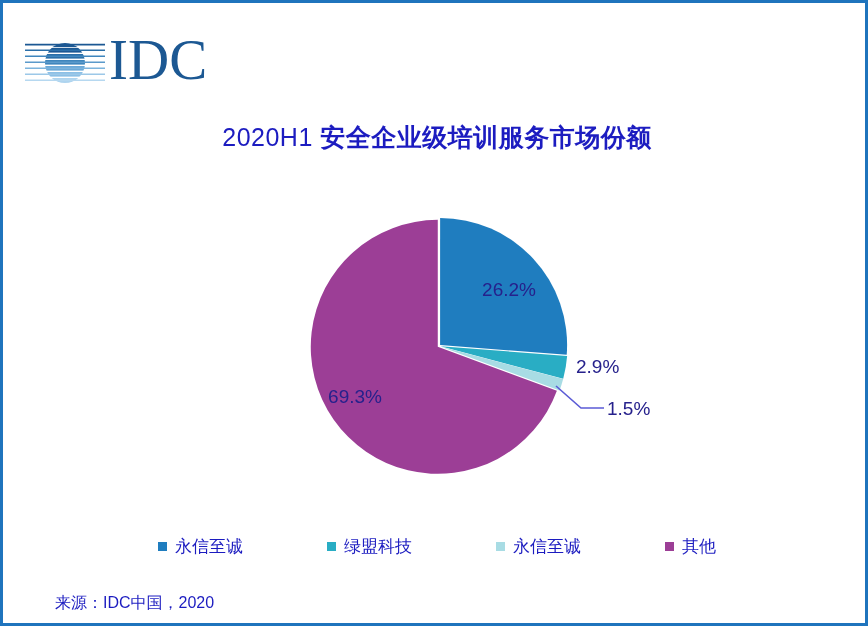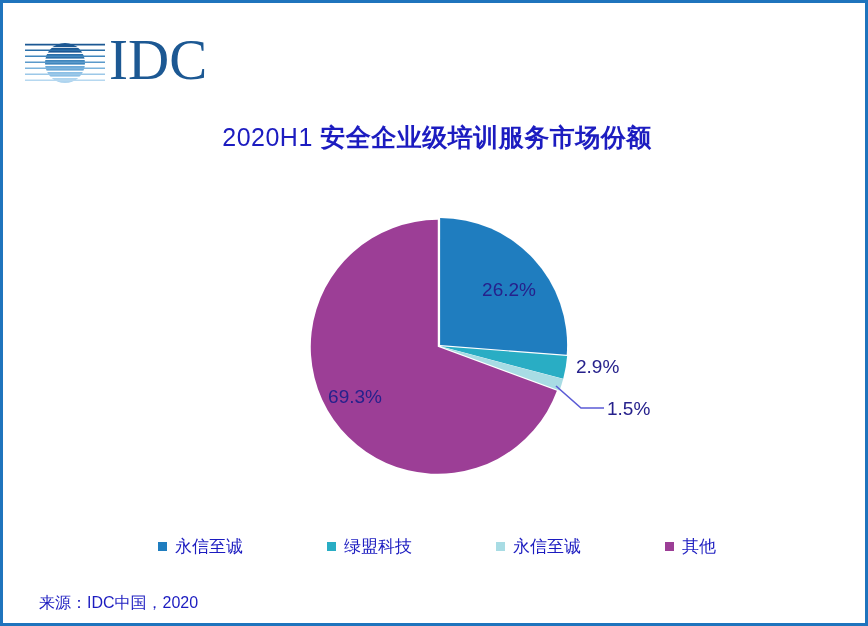--- a/index.html
+++ b/index.html
@@ -124,21 +124,21 @@
   }
   .legend-label {
     font-size: 17px;
     color: #1c1cc0;
     white-space: nowrap;
   }
 
   
   #source-note {
     position: absolute;
-    left: 36px;
+    left: 52px;
     top: 590px;
     font-size: 16px;
     color: #1c1cc0;
     white-space: nowrap;
   }
 </style>
 </head>
 <body>
 
 <div id="frame">

